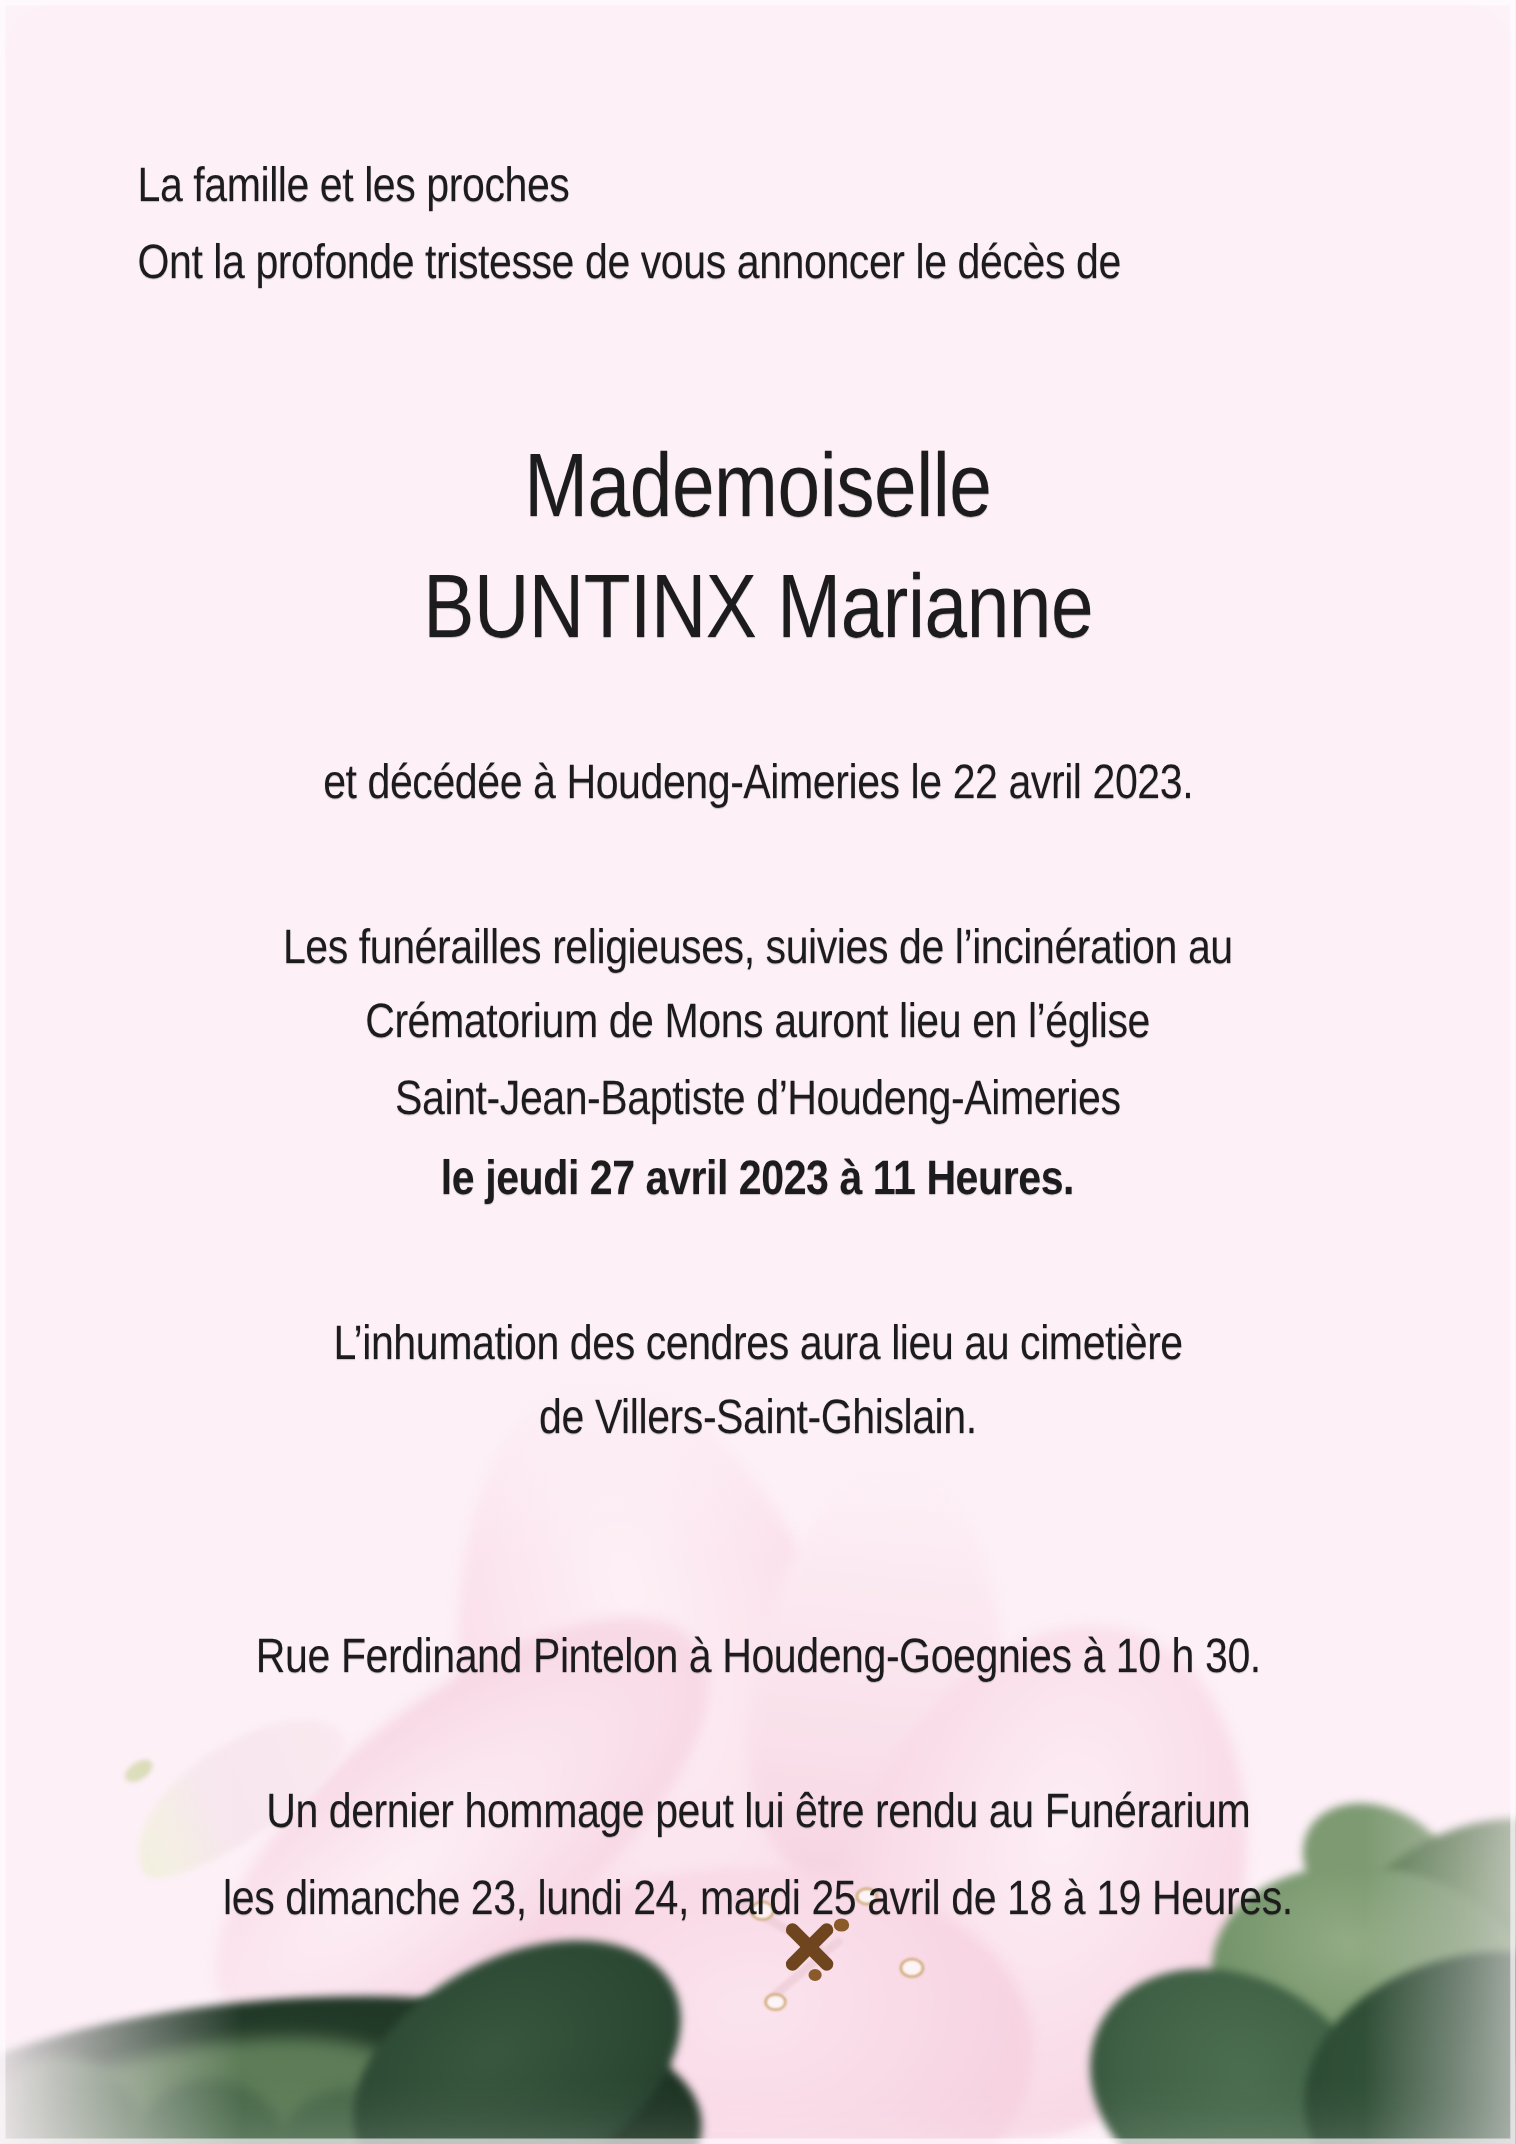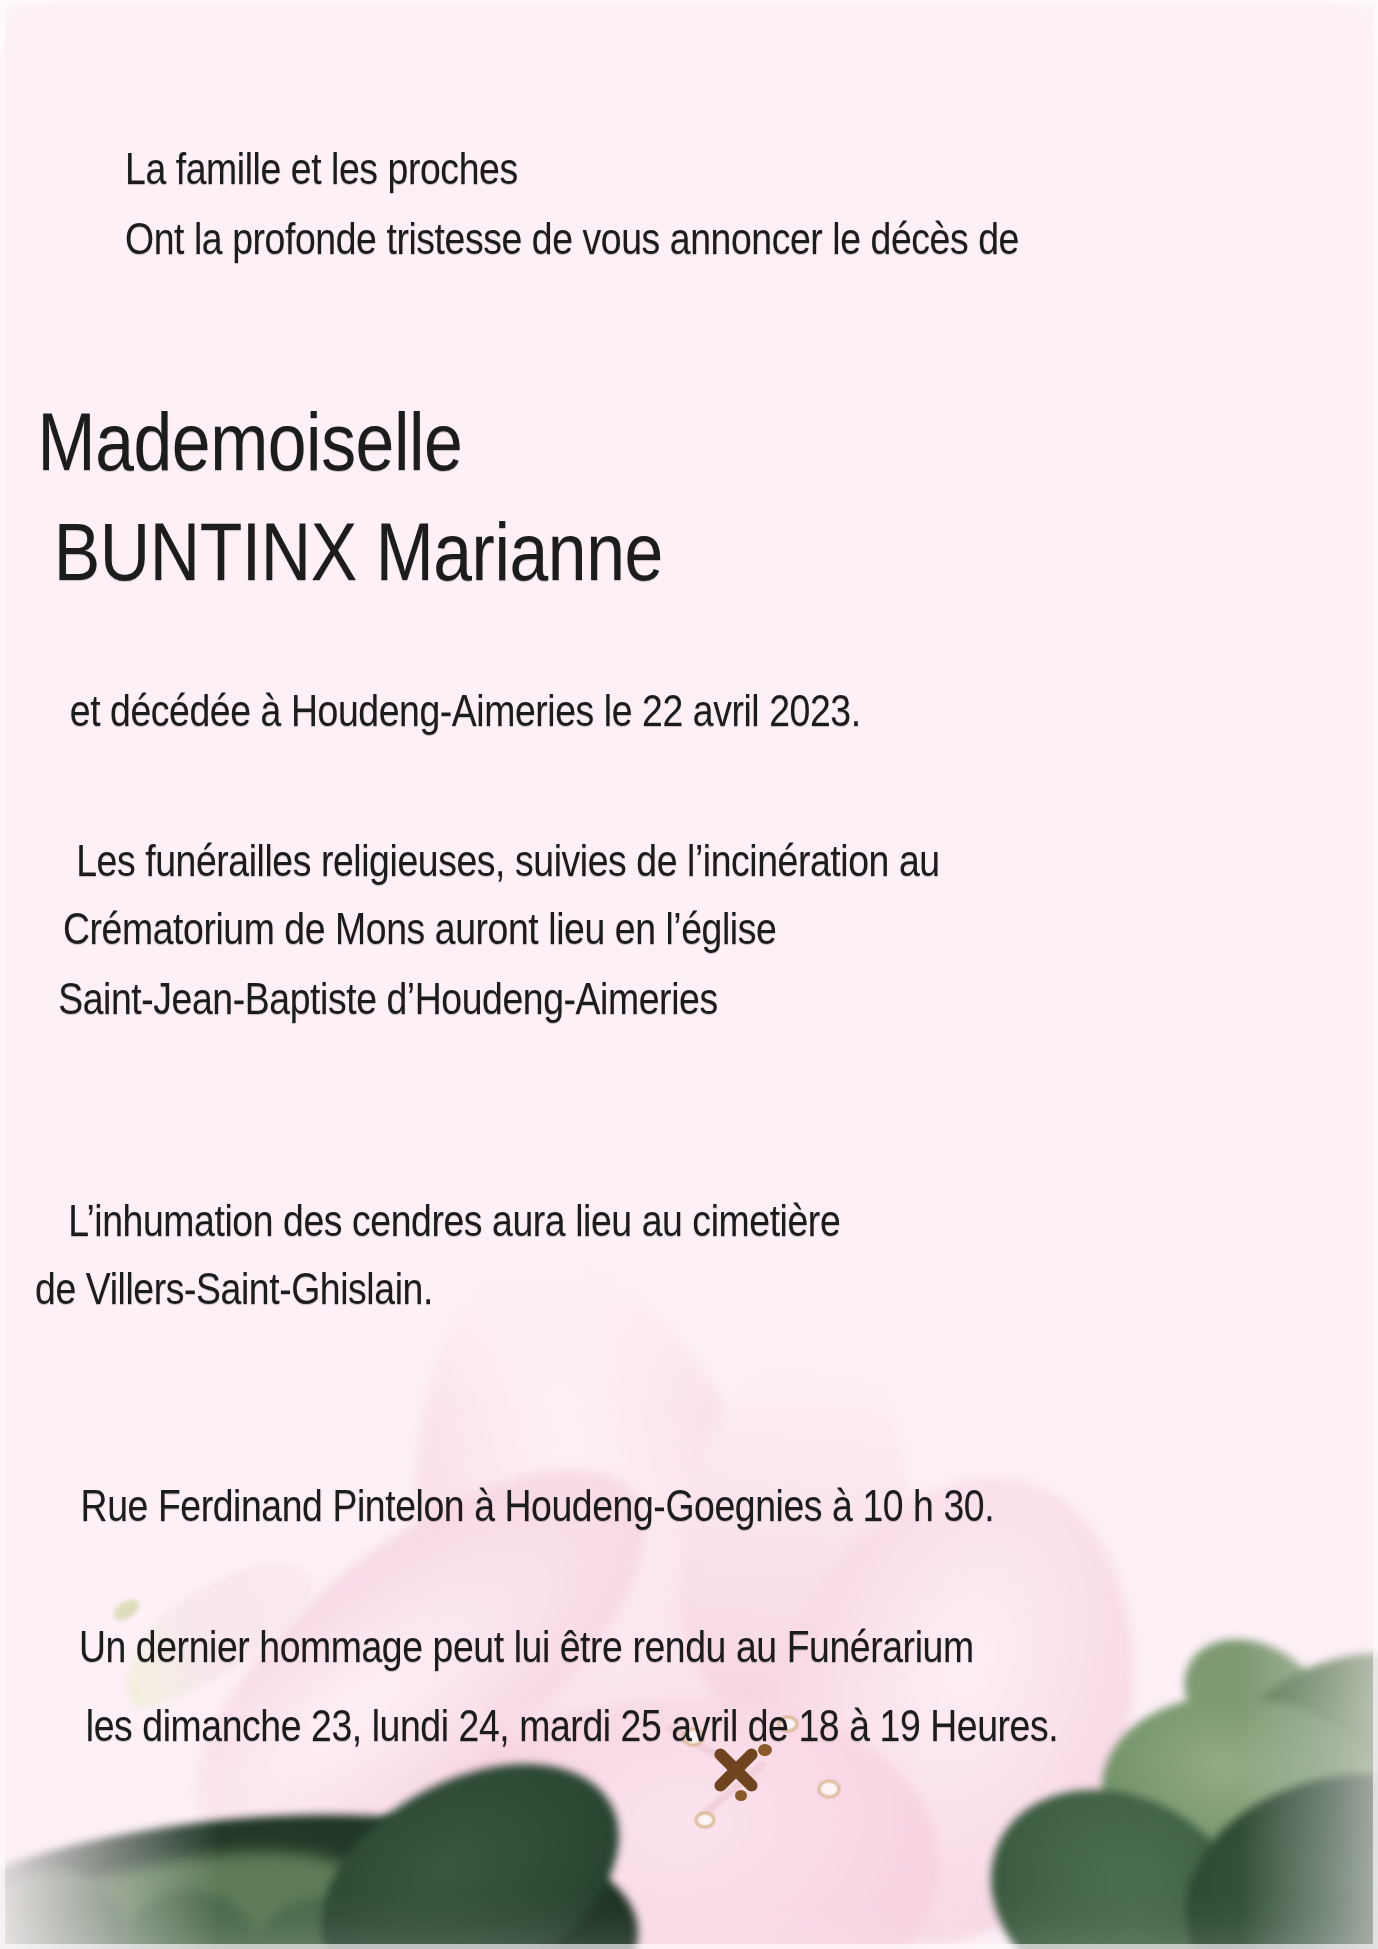--- a/index.html
+++ b/index.html
@@ -13,21 +13,21 @@
   }
   
   .page::after{
     content:"";position:absolute;inset:0;z-index:30;pointer-events:none;
     box-shadow:inset 0 0 0 5px rgba(255,252,255,.65), inset 0 0 60px rgba(255,255,255,.25);
   }
 
   
   .line{
     position:absolute;left:0;width:100%;
-    white-space:nowrap;
+    text-align:center;white-space:nowrap;
     font-size:44px;line-height:1;
     z-index:10;
     text-shadow:0 1px 1px rgba(40,30,36,.25);
   }
   .line .cond{
     display:inline-block;
     transform:scaleX(.85);
     transform-origin:center;
     letter-spacing:-.5px;
   }
@@ -166,20 +166,23 @@
 
   <div class="line" style="top:839px">
     <span class="cond">Les funérailles religieuses, suivies de l’incinération au</span>
   </div>
   <div class="line" style="top:977px">
     <span class="cond">Saint-Jean-Baptiste d’Houdeng-Aimeries</span>
   </div>
   <div class="line" style="top:907px">
     <span class="cond">Crématorium de Mons auront lieu en l’église</span>
   </div>
+  <div class="line bold" style="top:1049px">
+    <span class="cond">le jeudi 27 avril 2023 à 11 Heures.</span>
+  </div>
 
   <div class="line" style="top:1267px">
     <span class="cond">de Villers-Saint-Ghislain.</span>
   </div>
   <div class="line" style="top:1199px">
     <span class="cond">L’inhumation des cendres aura lieu au cimetière</span>
   </div>
 
   <div class="line" style="top:1484px">
     <span class="cond">Rue Ferdinand Pintelon à Houdeng-Goegnies à 10 h 30.</span>

